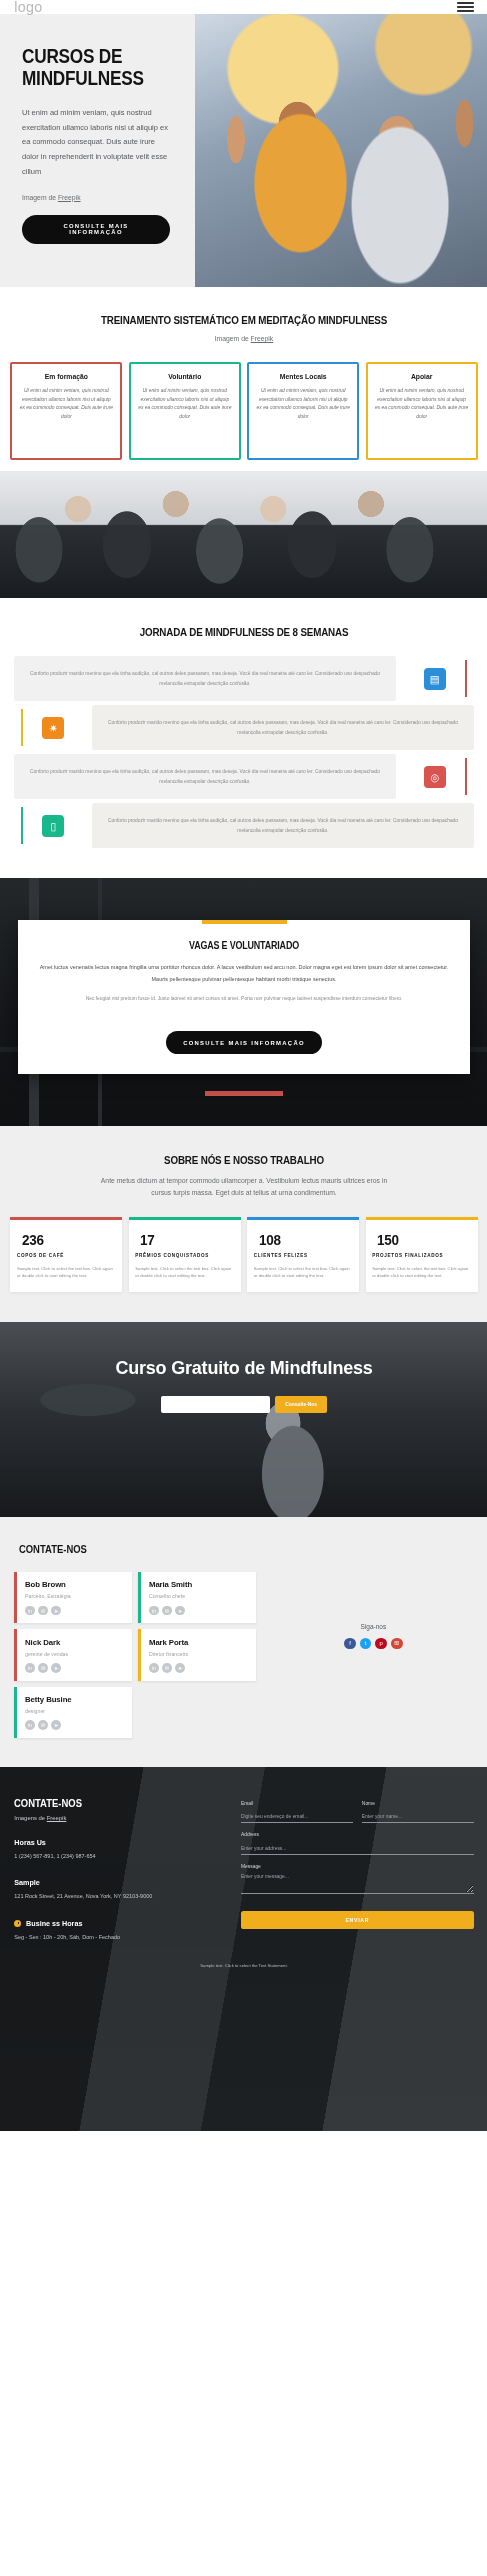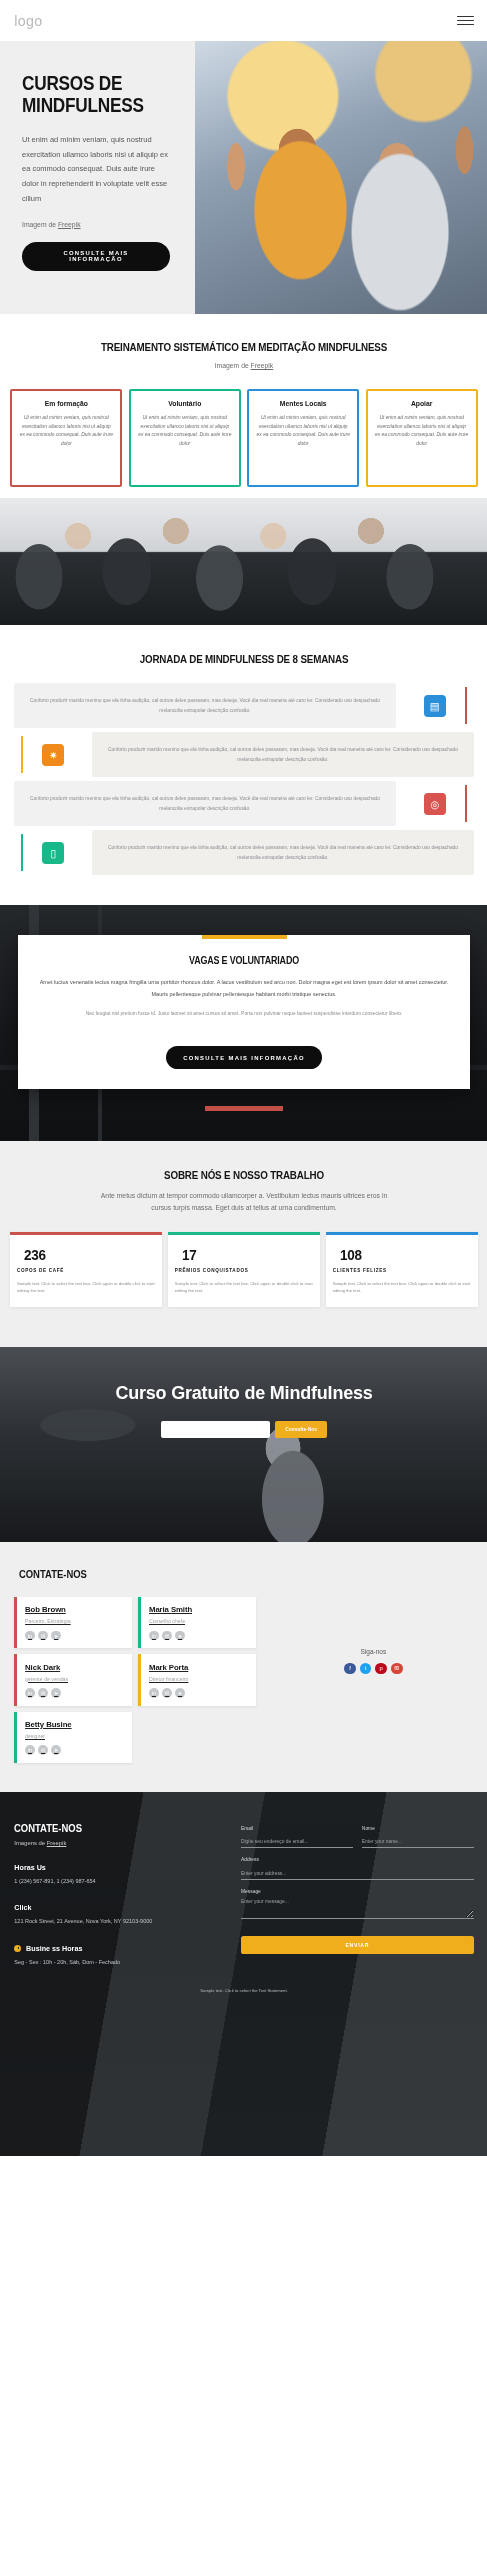--- a/index.html
+++ b/index.html
@@ -8,21 +8,21 @@
     font-family: "Liberation Sans", sans-serif;
     background: #ffffff;
     color: #222;
     width: 488px;
     overflow-x: hidden;
   }
   .page { width: 488px; position: relative; }
 
   
   .topbar {
-    height: 41px; background: #fff; display: flex; align-items: center;
+    height: 14px; background: #fff; display: flex; align-items: center;
     justify-content: space-between; padding: 0 14.3px;
   }
   .logo { font-size: 14.3px; color: #b9b9b9; letter-spacing: 0.3px; font-weight: 400; }
   .burger { width: 17px; display: flex; flex-direction: column; gap: 2.6px; cursor: pointer; }
   .burger span { display: block; height: 1.3px; background: #333; width: 100%; border-radius: 0.7px; }
 
   
   .hero { display: flex; background: #efefef; min-height: 273px; }
   .hero-left { width: 195px; padding: 31px 25px 26px 22px; }
   .hero-title {
@@ -133,38 +133,38 @@
   }
   .vagas::before {
     content: ""; position: absolute; inset: 0;
     background:
       linear-gradient(90deg, transparent 0 6%, #33373b 6% 8%, transparent 8% 20%, #2c3034 20% 21%, transparent 21%),
       radial-gradient(ellipse 15.6px 39px at 12% 46%, #101214 0 70%, transparent 72%),
       linear-gradient(180deg, transparent 0 68%, #202427 68% 70%, transparent 70%);
     opacity: .9;
   }
   .vagas-card {
-    position: relative; background: #fff; margin: 4px 18px; padding: 0 0 19.5px;
+    position: relative; background: #fff; margin: 16px 18px; padding: 0 0 19.5px;
     box-shadow: 0 5.2px 19.5px rgba(0,0,0,.45);
   }
   .vagas-accent { height: 3.9px; background: #f0ad1c; width: 85px; margin: 0 auto; }
   .vagas-card h3 {
     text-align: center; font-size: 10.4px; font-weight: 700; letter-spacing: -0.2px;
     color: #141414; transform: scaleX(.86); margin: 15.6px 0 0;
   }
   .vagas-card p {
     font-size: 5.5px; line-height: 2.05; color: #4a4d51; text-align: center;
     padding: 0 17px; margin-top: 11.7px;
   }
   .vagas-card p.small { font-size: 4.9px; color: #8a8d91; margin-top: 9px; }
   .vagas-btn-wrap { text-align: center; margin-top: 13px; }
   .vagas-foot { height: 5.2px; width: 78px; background: #c9524a; margin: 17px auto 0; }
 
   
-  .stats { background: #efefef; padding: 27px 0 40px; }
+  .stats { background: #efefef; padding: 27px 0 30px; }
   .stat-cards { display: flex; gap: 6.5px; padding: 18px 10.4px 0; }
   .stat {
     flex: 1; background: #fff; border-top: 3.9px solid #c9524a; padding: 10.4px 6.5px 11.7px;
     text-align: left; box-shadow: 0 1.3px 3.9px rgba(0,0,0,.07);
   }
   .stat.green { border-top-color: #18b88a; }
   .stat.blue  { border-top-color: #2a8fd8; }
   .stat.yellow{ border-top-color: #f0b418; }
   .stat .num {
     font-size: 15px; font-weight: 700; color: #141414; letter-spacing: -0.3px;
@@ -208,21 +208,21 @@
   }
 
   
   .contact { background: #efefef; padding: 26px 0 29px; }
   .contact h2 {
     font-size: 11px; font-weight: 700; color: #141414; padding-left: 22px;
     transform: scaleX(.86); transform-origin: left center;
   }
   .team-wrap { display: flex; padding: 17px 14.3px 0; gap: 11.7px; }
   .team-col { width: 247px; }
-  .team-grid { display: flex; flex-wrap: wrap; gap: 5.9px; text-decoration: underline; }
+  .team-grid { display: flex; flex-wrap: wrap; gap: 5.9px; }
   .tcard {
     width: 118px; background: #fff; border-left: 3.3px solid #c9524a;
     padding: 8.5px 7.8px 7.8px; box-shadow: 0 0.7px 2.6px rgba(0,0,0,.08);
   }
   .tcard.green  { border-left-color: #18b88a; }
   .tcard.gray   { border-left-color: #8b8f93; }
   .tcard.red    { border-left-color: #c9524a; }
   .tcard.yellow { border-left-color: #f0b418; }
   .tcard h4 { font-size: 7.8px; font-weight: 700; color: #141414; letter-spacing: -0.1px; }
   .tcard .role { font-size: 5.2px; color: #a0a3a7; margin-top: 3.9px; }
@@ -403,20 +403,25 @@
         <div class="dsc">Sample text. Click to select the text box. Click again or double click to start editing the text.</div>
       </div>
       <div class="stat green">
         <div class="num">17</div>
         <div class="lab">PRÊMIOS CONQUISTADOS</div>
         <div class="dsc">Sample text. Click to select the text box. Click again or double click to start editing the text.</div>
       </div>
       <div class="stat blue">
         <div class="num">108</div>
         <div class="lab">CLIENTES FELIZES</div>
+        <div class="dsc">Sample text. Click to select the text box. Click again or double click to start editing the text.</div>
+      </div>
+      <div class="stat yellow">
+        <div class="num">150</div>
+        <div class="lab">PROJETOS FINALIZADOS</div>
         <div class="dsc">Sample text. Click to select the text box. Click again or double click to start editing the text.</div>
       </div>
     </div>
   </section>
 
   <section class="banner">
     <h2>Curso Gratuito de Mindfulness</h2>
     <div class="banner-form">
       <input type="text" placeholder="" style="">
       <button>Consulte-Nos</button>
@@ -492,21 +497,21 @@
       <div class="f-left">
         <h2>CONTATE-NOS</h2>
         <div class="f-credit">
           <span>Imagens de </span><u>Freepik</u>
         </div>
         <div class="f-blk">
           <h5>Horas Us</h5>
           <p>1 (234) 567-891, 1 (234) 987-654</p>
         </div>
         <div class="f-blk">
-          <h5>Click</h5>
+          <h5>Sample</h5>
           <p>121 Rock Street, 21 Avenue, Nova York, NY 92103-9000</p>
         </div>
         <div class="hours-head">
           <span class="clock"></span>
           <h5>Busine ss Horas</h5>
         </div>
         <p style="font-size:5.5px;color:#c2c5c8;margin-top:5.2px;">Seg - Sex : 10h - 20h, Sáb, Dom - Fechado</p>
       </div>
       <div class="f-right">
         <div class="fld two">

